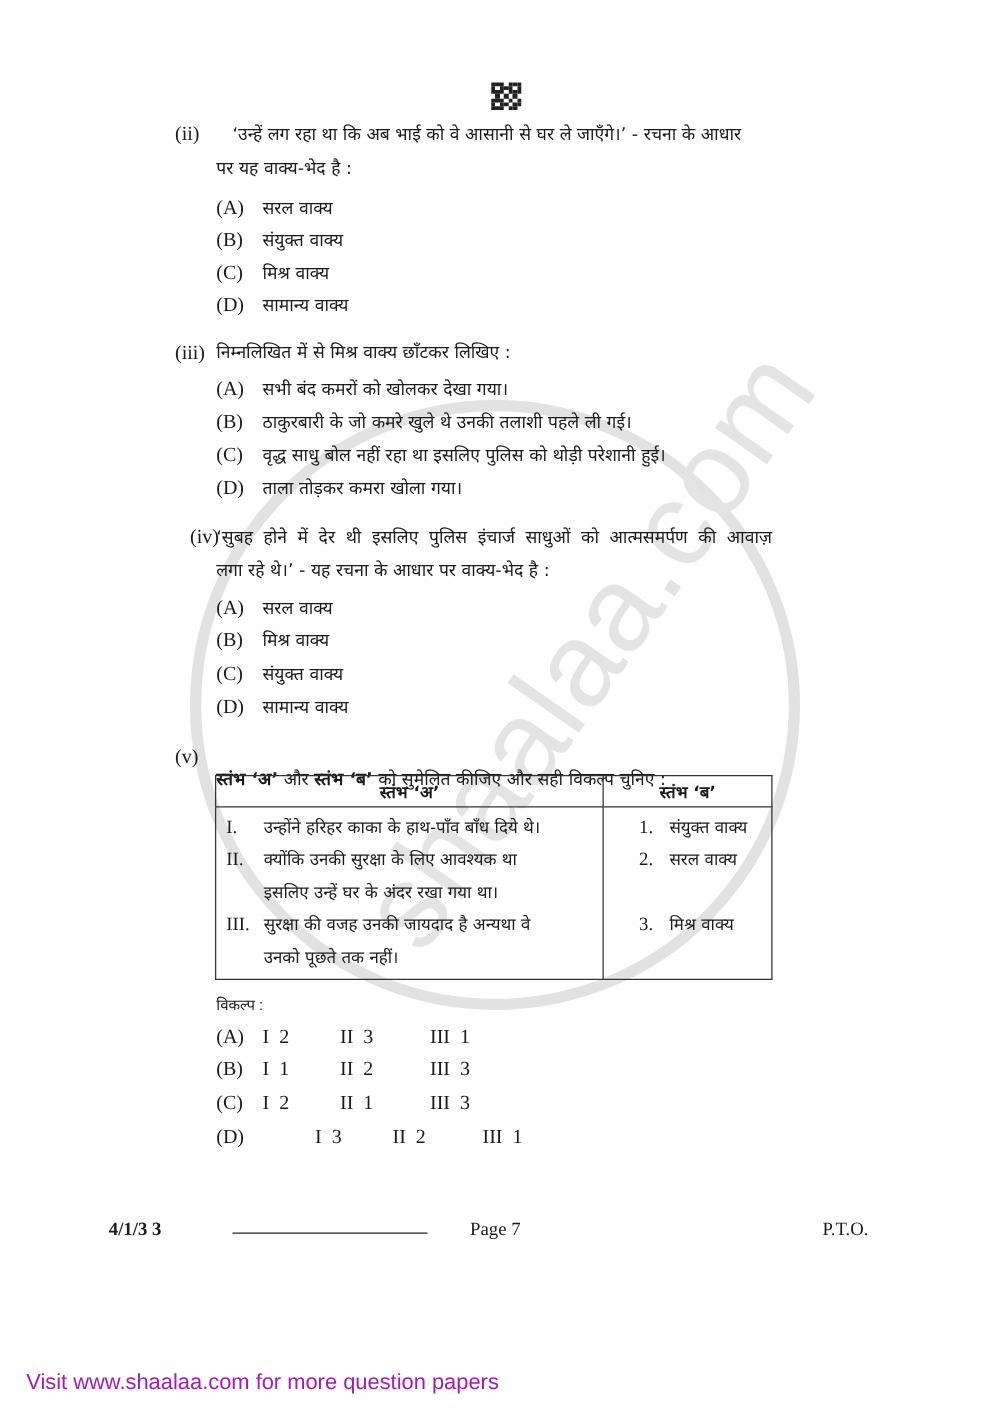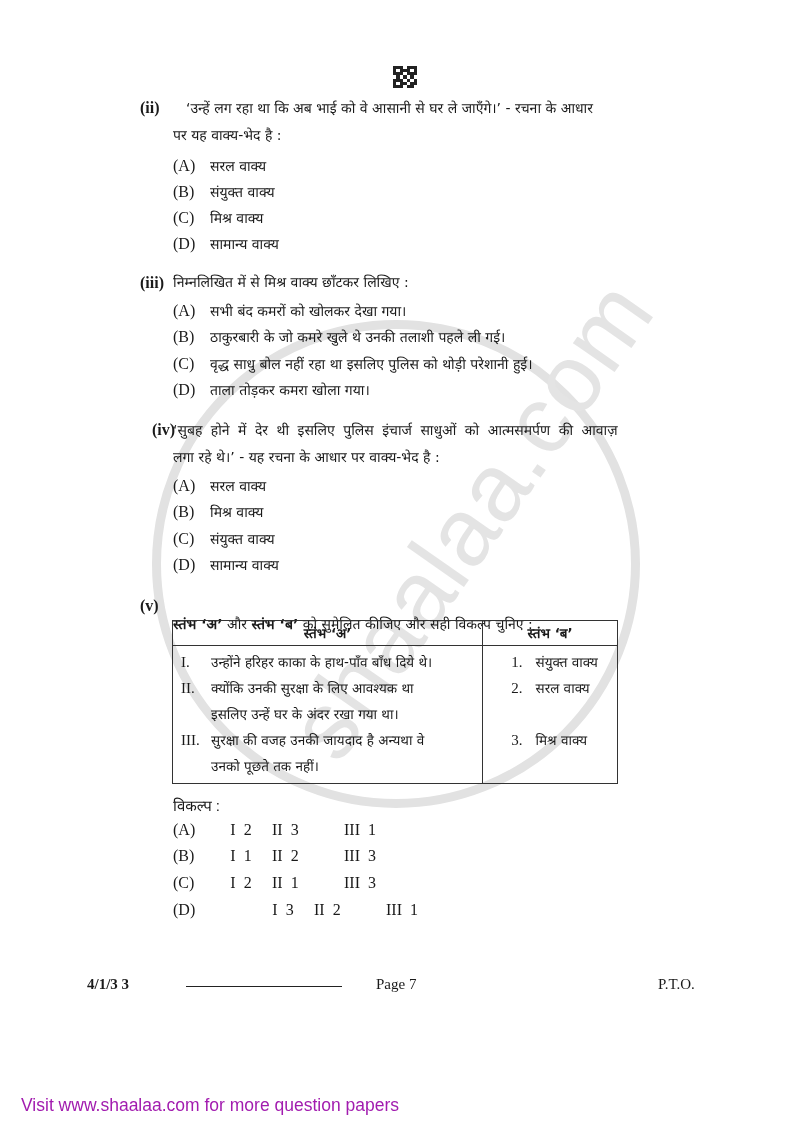--- a/index.html
+++ b/index.html
@@ -22,21 +22,21 @@
     z-index: 0;
   }
   .watermark-text {
     left: 222px; top: 520px; width: 420px; text-align: center;
     font-family: "Liberation Sans", "DejaVu Sans", sans-serif;
     font-size: 96px; color: #e4e4e4; transform: rotate(-55deg);
     transform-origin: center center; z-index: 0; letter-spacing: 1px;
   }
   .content { position: absolute; left: 0; top: 0; width: 800px; z-index: 1; }
 
-  .qnum { position: absolute; font-weight: bold; font-size: 16px; }
+  .qnum { position: absolute; font-weight: normal; font-size: 16px; }
   .qtext { position: absolute; font-size: 15.5px; line-height: 27px;
            font-family: "DejaVu Sans", "Liberation Sans", sans-serif; font-size: 14px; }
   .opt { position: absolute; font-size: 14px; display: flex; align-items: baseline; }
   .opt .lbl { font-family: "Liberation Serif", serif; font-size: 16px; width: 37px; }
   .opt .txt { font-family: "DejaVu Sans", sans-serif; font-size: 14px; }
 
   table.match {
     position: absolute; left: 172px; top: 620px; width: 446px;
     border-collapse: collapse; font-family: "DejaVu Sans", sans-serif; font-size: 13.5px;
   }
@@ -45,24 +45,24 @@
   table.match td { vertical-align: top; padding: 3px 6px 4px 8px; border-top: 1.5px solid #333; }
   table.match tbody td { border-top: none; border-bottom: none; }
   table.match tbody tr:first-child td { border-top: 1.5px solid #333; }
   table.match tbody tr:last-child td { border-bottom: 1.5px solid #333; }
   .rowline { display: flex; line-height: 26px; }
   .roman { font-family: "Liberation Serif", serif; font-size: 15px; width: 30px; flex-shrink: 0; }
   .rtxt { flex: 1; }
   .colb-line { line-height: 26px; padding-left: 20px; }
   .num { font-family: "Liberation Serif", serif; font-size: 15px; display: inline-block; width: 20px; }
 
-  .vik-head { position: absolute; left: 173px; top: 795px; font-family: Liberation Sans, sans-serif; font-size: 15px; }
+  .vik-head { position: absolute; left: 173px; top: 795px; font-family: Liberation Sans, sans-serif; font-size: 12px; }
   .choice { position: absolute; left: 173px; font-family: "Liberation Serif", serif; font-size: 16px; display: flex; }
   .choice .c-lbl { width: 37px; }
-  .choice .c1 { width: 62px; text-align: center; }
+  .choice .c1 { width: 62px; }
   .choice .c2 { width: 72px; }
 
   .footer { position: absolute; top: 976px; font-family: "Liberation Serif", serif; font-size: 15px; }
   .footer-rule { position: absolute; left: 186px; top: 986px; width: 156px; height: 0; border-top: 1.2px solid #222; }
   .visit { position: absolute; left: 21px; top: 1095px; font-family: "Liberation Sans", "DejaVu Sans", sans-serif; font-size: 17.5px; color: #a21caf; }
 </style>
 </head>
 <body>
 
 <div class="abs watermark-ring"></div>

